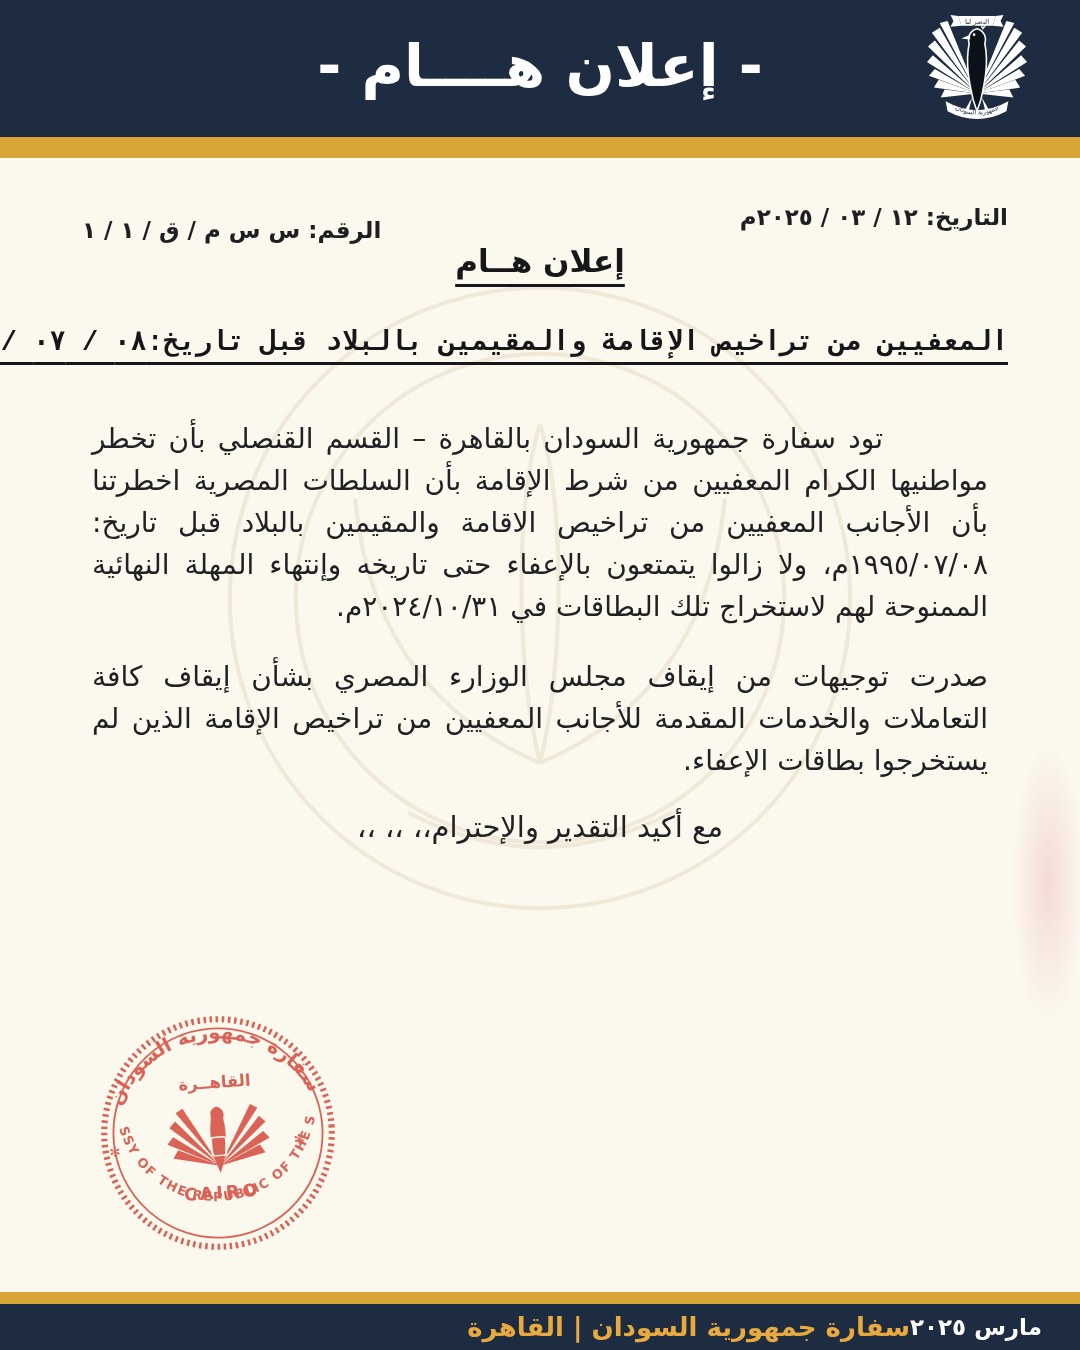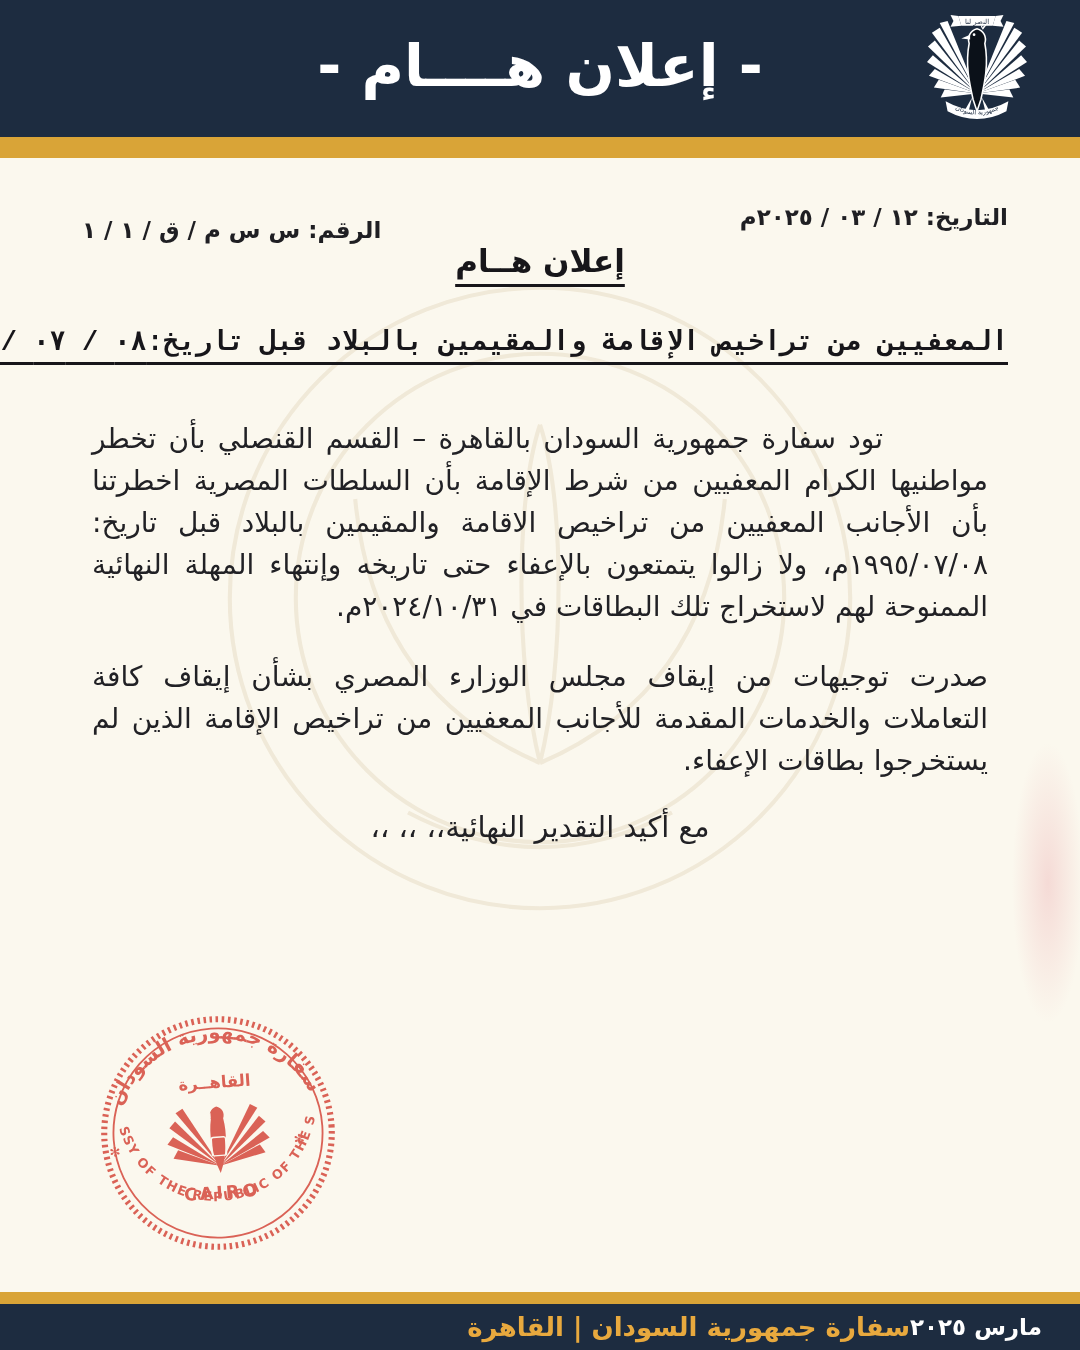--- a/index.html
+++ b/index.html
@@ -117,21 +117,21 @@
     <div class="meta">
       <div class="u date">التاريخ: ١٢ / ٠٣ / ٢٠٢٥م</div>
       <div class="u ref">الرقم: س س م / ق / ١ / ١</div>
     </div>
 
     <h1><span>إعلان هــام</span></h1>
     <h3><span>المعفيين من تراخيص الإقامة والمقيمين بالبلاد قبل تاريخ:٠٨ / ٠٧ / ١٩٩٥م</span></h3>
 
     <p class="p1">تود سفارة جمهورية السودان بالقاهرة – القسم القنصلي بأن تخطر مواطنيها الكرام المعفيين من شرط الإقامة بأن السلطات المصرية اخطرتنا بأن الأجانب المعفيين من تراخيص الاقامة والمقيمين بالبلاد قبل تاريخ: ١٩٩٥/٠٧/٠٨م، ولا زالوا يتمتعون بالإعفاء حتى تاريخه وإنتهاء المهلة النهائية الممنوحة لهم لاستخراج تلك البطاقات في ٢٠٢٤/١٠/٣١م.</p>
     <p class="p2">صدرت توجيهات من إيقاف مجلس الوزارء المصري بشأن إيقاف كافة التعاملات والخدمات المقدمة للأجانب المعفيين من تراخيص الإقامة الذين لم يستخرجوا بطاقات الإعفاء.</p>
-    <p class="closing">مع أكيد التقدير النهائية،، ،، ،،</p>
+    <p class="closing">مع أكيد التقدير والإحترام،، ،، ،،</p>
 
     <svg class="stamp" viewBox="0 0 240 240" aria-hidden="true">
       <g transform="rotate(-4 120 120)">
         <circle cx="120" cy="120" r="111" fill="none" stroke="#d8564a" stroke-width="6" stroke-dasharray="2.5,3.5"></circle>
         <circle cx="120" cy="120" r="102" fill="none" stroke="#d8564a" stroke-width="1.8"></circle>
 
         <path id="st-top" d="M18,130 A 102,102 0 0 1 222,130" fill="none"></path>
         <text font-size="19" font-weight="bold" fill="#d8564a">
           <textPath href="#st-top" startOffset="50%" text-anchor="middle">سفارة جمهورية السودان</textPath>
         </text>

